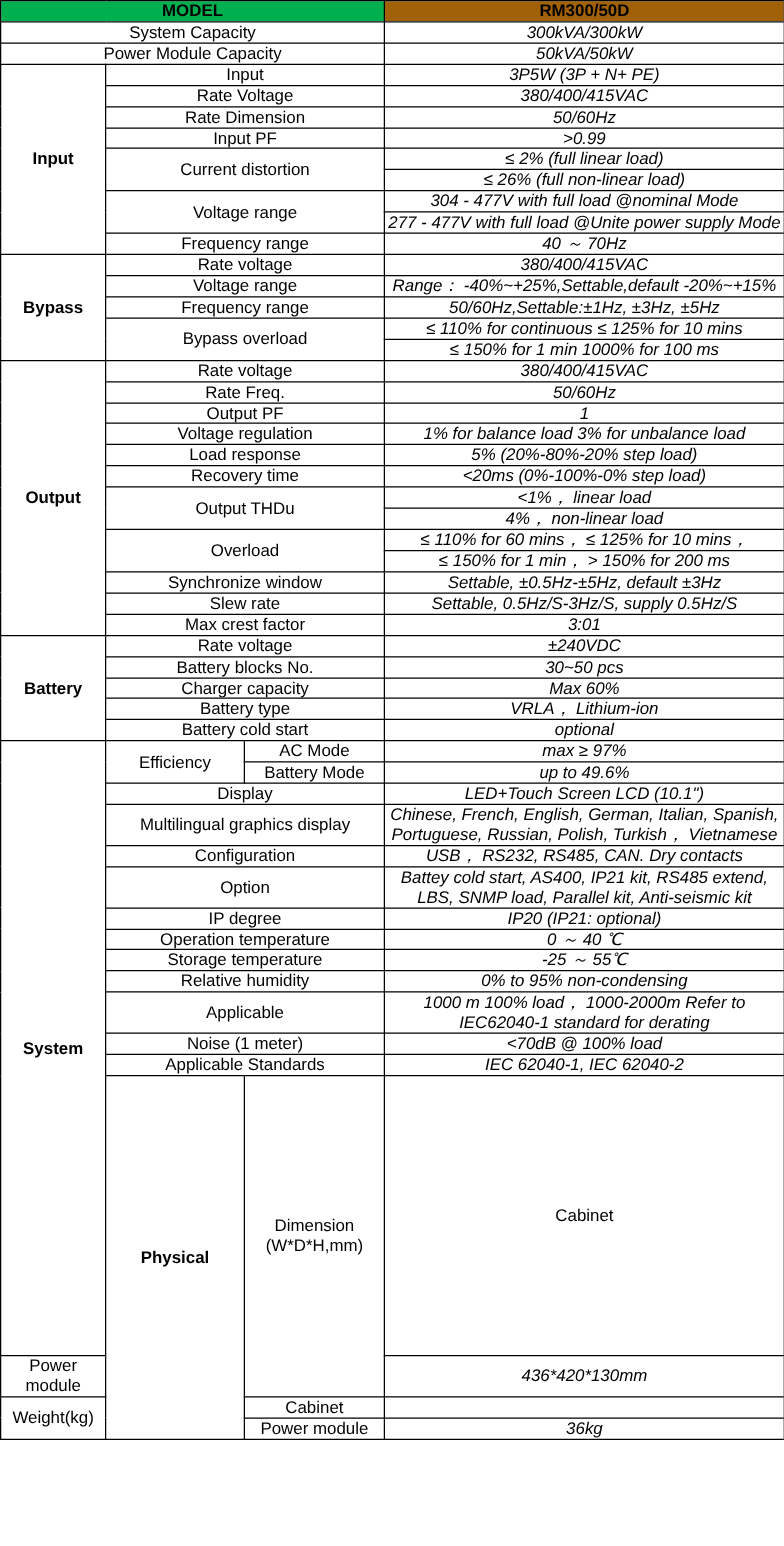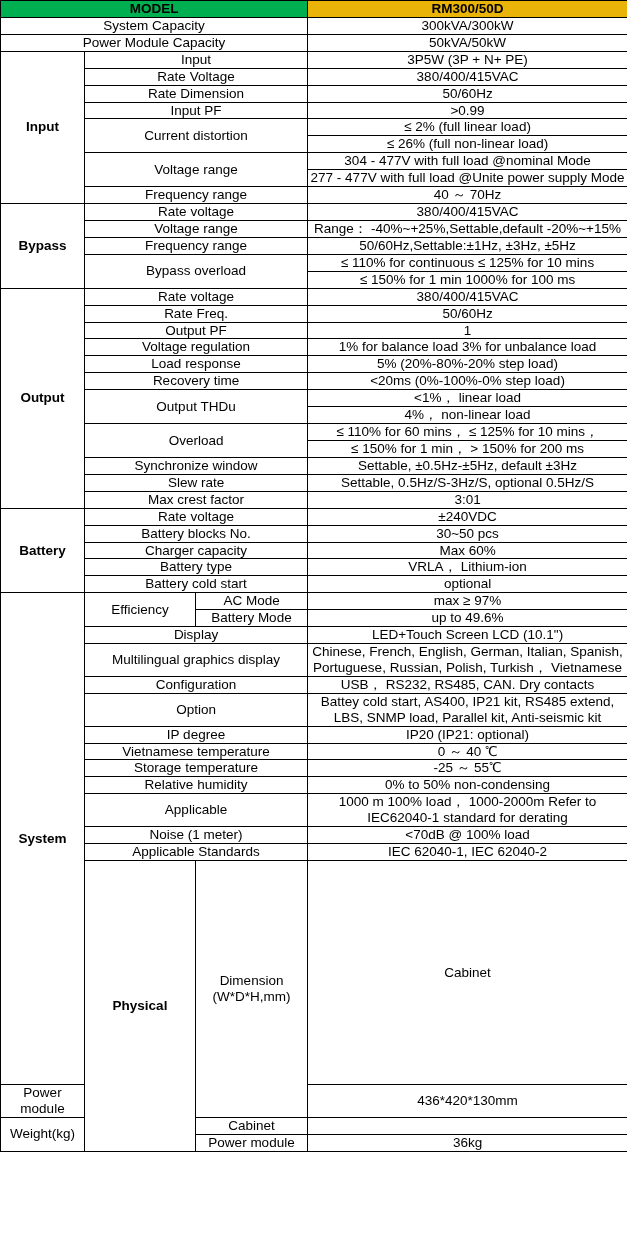--- a/index.html
+++ b/index.html
@@ -37,20 +37,21 @@
     font-weight: bold;
     font-size: 15px;
     border-color: #000;
   }
   td.cat {
     font-weight: bold;
     font-size: 14.5px;
   }
   td.val {
     font-size: 13.5px;
+    font-style: italic;
   }
   td.empty { }
   .c1 { width: 84px; }
   .c2 { width: 111px; }
   .c3 { width: 112px; }
   .c4 { width: 320px; }
 </style>
 </head>
 <body>
 
@@ -58,21 +59,21 @@
   <colgroup>
     <col class="c1">
       <col class="c2">
       <col class="c3">
       <col class="c4">
   </colgroup>
   <tbody>
 
   <tr>
     <td class="hdr" colspan="3" style="background: rgb(0, 176, 80);">MODEL</td>
-    <td class="hdr" style="background: #eab308;">RM300/50D</td>
+    <td class="hdr" style="background: #a16207;">RM300/50D</td>
   </tr>
 
   <tr>
     <td colspan="3">System Capacity</td>
     <td class="val">300kVA/300kW</td>
   </tr>
   <tr>
     <td colspan="3">Power Module Capacity</td>
     <td class="val">50kVA/50kW</td>
   </tr>
@@ -172,21 +173,21 @@
   </tr>
   <tr>
     <td class="val">≤ 150% for 1 min， &gt; 150% for 200 ms</td>
   </tr>
   <tr>
     <td colspan="2">Synchronize window</td>
     <td class="val">Settable, ±0.5Hz-±5Hz, default ±3Hz</td>
   </tr>
   <tr>
     <td colspan="2">Slew rate</td>
-    <td class="val">Settable, 0.5Hz/S-3Hz/S, optional 0.5Hz/S</td>
+    <td class="val">Settable, 0.5Hz/S-3Hz/S, supply 0.5Hz/S</td>
   </tr>
   <tr>
     <td colspan="2">Max crest factor</td>
     <td class="val">3:01</td>
   </tr>
 
   <tr>
     <td class="cat" rowspan="5">Battery</td>
     <td colspan="2">Rate voltage</td>
     <td class="val">±240VDC</td>
@@ -232,30 +233,30 @@
   </tr>
   <tr>
     <td colspan="2">Option</td>
     <td class="val">Battey cold start, AS400, IP21 kit, RS485 extend, LBS, SNMP load, Parallel kit, Anti-seismic kit</td>
   </tr>
   <tr>
     <td colspan="2">IP degree</td>
     <td class="val">IP20 (IP21: optional)</td>
   </tr>
   <tr>
-    <td colspan="2">Vietnamese temperature</td>
+    <td colspan="2">Operation temperature</td>
     <td class="val">0 ～ 40 ℃</td>
   </tr>
   <tr>
     <td colspan="2">Storage temperature</td>
     <td class="val">-25 ～ 55℃</td>
   </tr>
   <tr>
     <td colspan="2">Relative humidity</td>
-    <td class="val">0% to 50% non-condensing</td>
+    <td class="val">0% to 95% non-condensing</td>
   </tr>
   <tr>
     <td colspan="2">Applicable</td>
     <td class="val">1000 m 100% load， 1000-2000m Refer to IEC62040-1 standard for derating</td>
   </tr>
   <tr>
     <td colspan="2">Noise (1 meter)</td>
     <td class="val">&lt;70dB @ 100% load</td>
   </tr>
   <tr>

